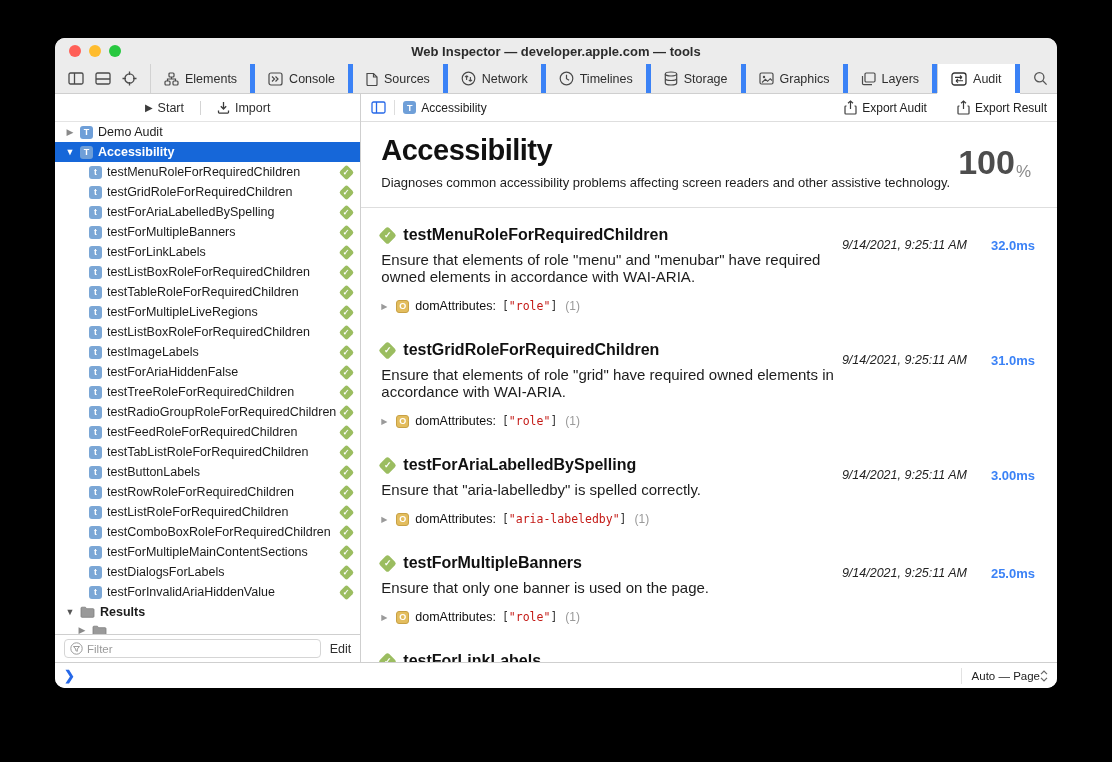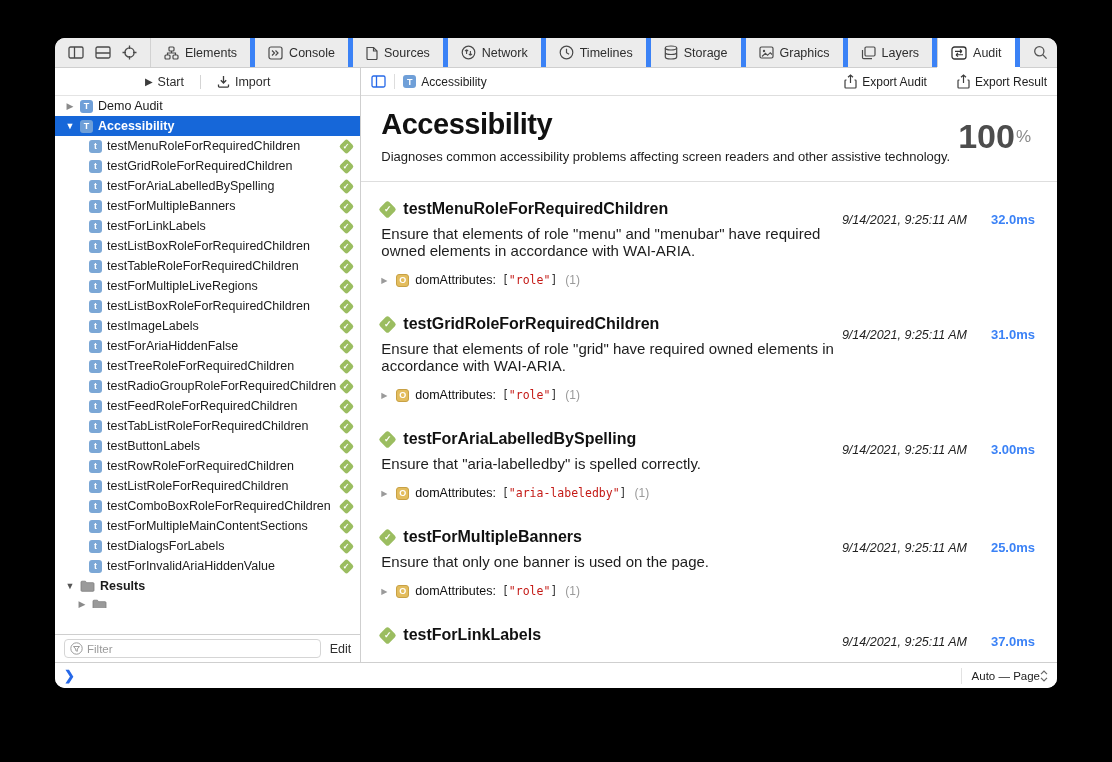--- a/index.html
+++ b/index.html
@@ -65,30 +65,30 @@
   .content-nav { flex:0 0 28px; border-bottom:1px solid #dedede; display:flex; align-items:center; gap:8px; padding:0 10px; font-size:12px; color:#222; }
   .vdiv { width:1px; height:15px; background:#ddd; }
   .crumb { display:flex; align-items:center; gap:5px; }
   .spacer { flex:1; }
   .export-btn { display:flex; align-items:center; gap:5px; margin-left:22px; font-size:12px; color:#222; }
 
   .doc-header { flex:0 0 auto; display:flex; align-items:center; padding:12px 20px 16px; border-bottom:1px solid #dedede; }
   .doc-header-left { flex:1; min-width:0; }
   .doc-title { font-size:29px; font-weight:bold; color:#111; letter-spacing:-.5px; margin-bottom:7px; }
   .doc-desc { font-size:13px; color:#1d1d1d; line-height:17px; max-width:570px; }
-  .score { flex:0 0 auto; display:flex; align-items:center; padding-right:6px; }
+  .score { flex:0 0 auto; display:flex; align-items:flex-end; padding-right:6px; }
   .score-num { font-size:34px; font-weight:bold; color:#4d4d4d; }
   .score-unit { font-size:17px; color:#8a8a8a; margin-left:1px; }
 
   .results { flex:1; overflow:hidden; padding:0 20px; }
   .result { position:relative; padding-top:17px; padding-bottom:10px; }
   .result-title-row { display:flex; align-items:center; gap:9px; height:20px; }
   .result-title-row h3 { font-size:16px; font-weight:bold; color:#111; }
   .result-desc { font-size:15px; color:#1d1d1d; line-height:17px; width:462px; margin-top:6px; }
-  .result-meta { position:absolute; right:2px; top:30px; display:flex; align-items:center; gap:20px; }
+  .result-meta { position:absolute; right:2px; top:30px; display:flex; align-items:flex-start; gap:20px; }
   .ts { font-style:italic; font-size:12.5px; color:#222; }
   .dur { font-weight:bold; font-size:13px; color:#3b82f6; min-width:48px; text-align:right; }
   .dom-row { display:flex; align-items:center; gap:6px; margin-top:14px; font-size:12.5px; color:#111; }
   .tri-sm { font-size:8px; color:#9a9a9a; width:9px; }
   .o-badge { width:13px; height:13px; border-radius:3px; background:#e3bd5e; border:1px solid #c8a145; color:#fff;
              font-size:9px; font-weight:bold; display:flex; align-items:center; justify-content:center; }
   .code { font-family:"DejaVu Sans Mono",monospace; font-size:11.5px; color:#333; }
   .code .str { color:#c41a16; }
   .count { color:#9a9a9a; font-size:12px; margin-left:2px; }
 
@@ -97,20 +97,28 @@
   .prompt { color:#2668e8; font-weight:bold; font-size:13px; }
   .page-select { display:flex; align-items:center; font-size:11.5px; color:#222; padding-left:10px; border-left:1px solid #e2e2e2; height:16px; }
 
   svg { display:block; }
 </style>
 </head>
 <body>
 
 <div class="window">
 
+  <div class="titlebar">
+    <div class="lights">
+      <span class="light red"></span>
+      <span class="light yellow"></span>
+      <span class="light green"></span>
+    </div>
+    <div class="win-title">Web Inspector — developer.apple.com — tools</div>
+  </div>
 
   <div class="tabbar">
     <div class="dock-icons">
       <span class="icon-wrap">
         <svg width="16" height="13" viewBox="0 0 16 13">
             <rect x="1" y="1" width="14" height="11" rx="1.5" fill="none" stroke="#4a4a4a" stroke-width="1.3"></rect>
             <line x1="6.5" y1="1" x2="6.5" y2="12" stroke="#4a4a4a" stroke-width="1.3"></line>
           </svg>
       </span>
       <span class="icon-wrap">

